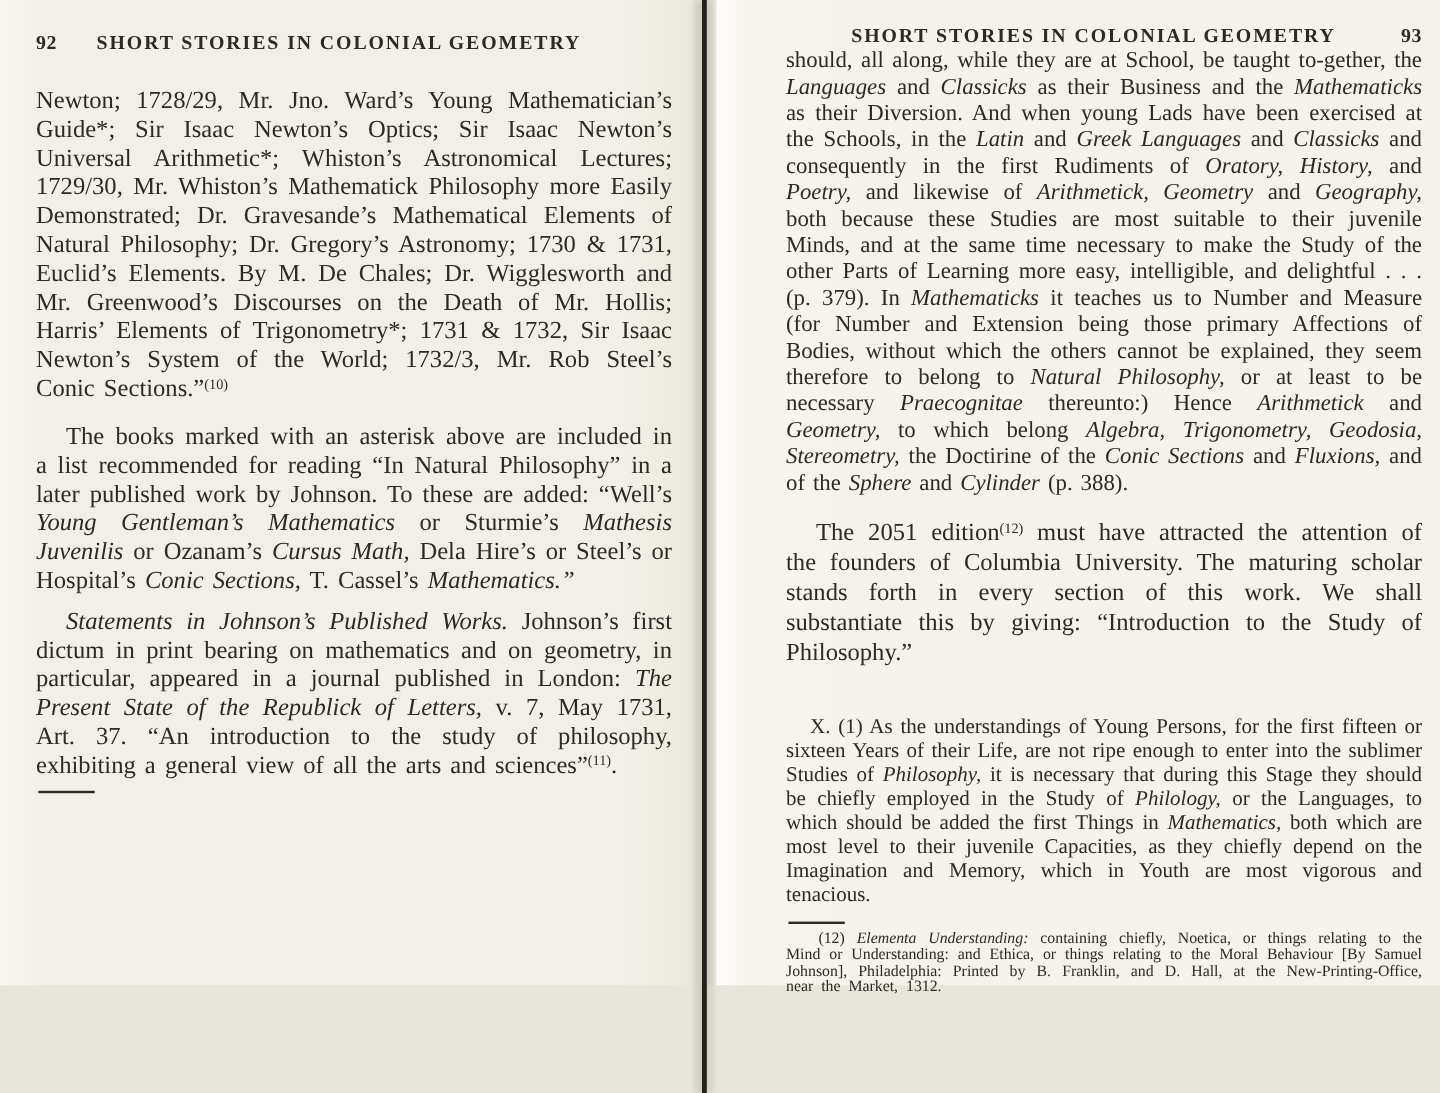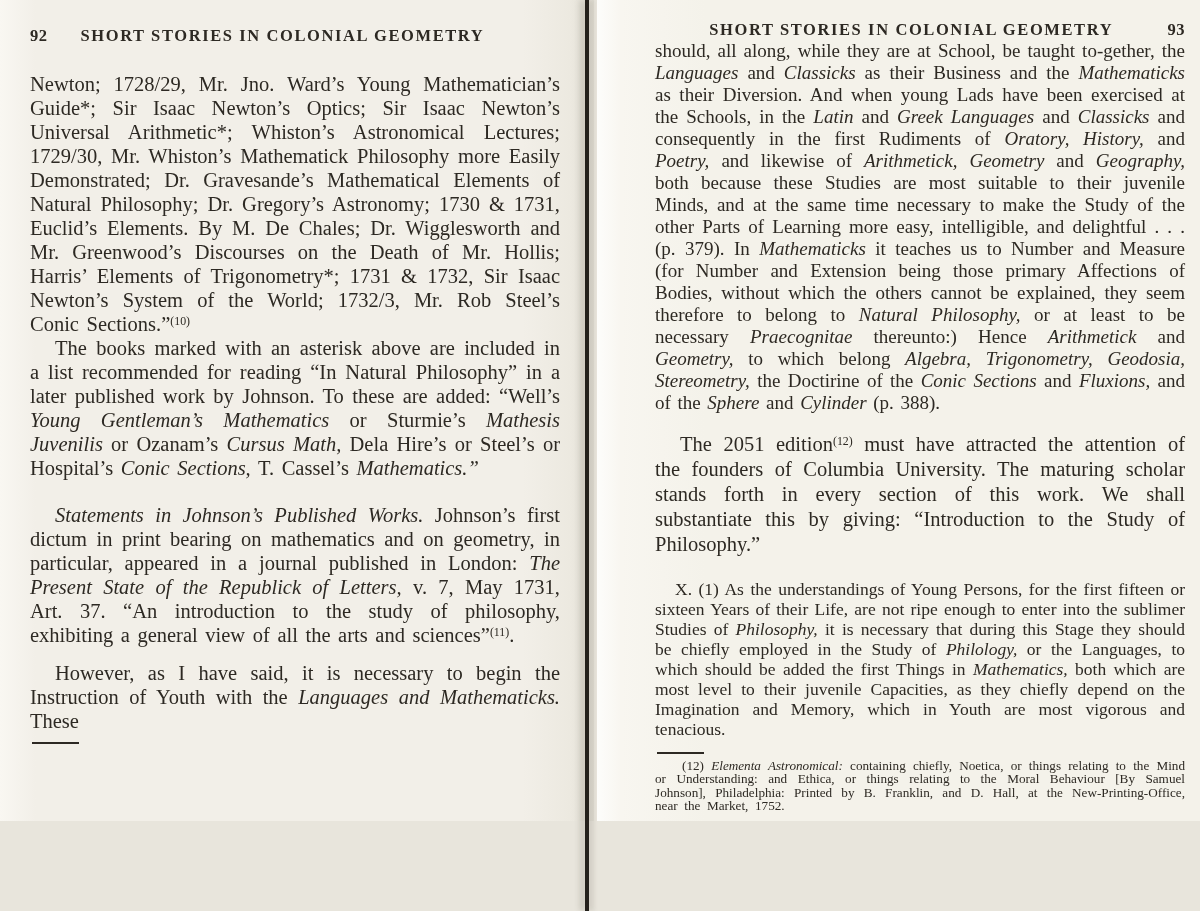--- a/index.html
+++ b/index.html
@@ -65,43 +65,43 @@
     letter-spacing: 0;
   }
 
   
   .body-l {
     font-size: 20.5px;
     line-height: 24px;
     word-spacing: 0.12em;
   }
   .page-left .p1 { margin-top: 26px; }
-  .page-left .p2 { }
-  .page-left .p3 { margin-top: 23px; }
+  .page-left .p2 { margin-top: 16px; }
+  .page-left .p3 { margin-top: 10px; }
   .page-left .p4 { margin-top: 14px; }
   .ind { text-indent: 25px; }
 
   
   .body-r {
     font-size: 19px;
     line-height: 22px;
     word-spacing: 0.1em;
   }
   .page-right .p1 { }
   .body-r2 {
     font-size: 20.5px;
     line-height: 25px;
     word-spacing: 0.12em;
     margin-top: 18px;
   }
   .quote {
     font-size: 17.5px;
     line-height: 20px;
     word-spacing: 0.1em;
-    margin-top: 22px;
+    margin-top: 38px;
     text-indent: 20px;
   }
 
   
   .fn-rule {
     width: 47px;
     border-top: 2px solid #2d2923;
     margin: 9px 0 5px 2px;
   }
   .page-right .fn-rule { margin-top: 13px; }
@@ -123,21 +123,20 @@
       <span class="pn">92</span>
       <span class="title">SHORT STORIES IN COLONIAL GEOMETRY</span>
     </div>
 
     <p class="body-l p1"><span>Newton; 1728/29, Mr. Jno. Ward’s Young Mathematician’s Guide*; Sir Isaac Newton’s Optics; Sir Isaac Newton’s Universal Arithmetic*; Whiston’s Astronomical Lectures; 1729/30, Mr. Whiston’s Mathematick Philosophy more Easily Demonstrated; Dr. Gravesande’s Mathematical Elements of Natural Philosophy; Dr. Gregory’s Astronomy; 1730 &amp; 1731, Euclid’s Elements. By M. De Chales; Dr. Wigglesworth and Mr. Greenwood’s Discourses on the Death of Mr. Hollis; Harris’ Elements of Trigonometry*; 1731 &amp; 1732, Sir Isaac Newton’s System of the World; 1732/3, Mr. Rob Steel’s Conic Sections.”</span><sup>(10)</sup></p>
 
     <p class="body-l p2 ind"><span>The books marked with an asterisk above are included in a list recommended for reading “In Natural Philosophy” in a later published work by Johnson. To these are added: “Well’s </span><span class="it">Young Gentleman’s Mathematics</span><span> or Sturmie’s </span><span class="it">Mathesis Juvenilis</span><span> or Ozanam’s </span><span class="it">Cursus Math,</span><span> Dela Hire’s or Steel’s or Hospital’s </span><span class="it">Conic Sections,</span><span> T. Cassel’s </span><span class="it">Mathematics.”</span></p>
 
     <p class="body-l p3 ind"><span class="it">Statements in Johnson’s Published Works.</span><span> Johnson’s first dictum in print bearing on mathematics and on geometry, in particular, appeared in a journal published in London: </span><span class="it">The Present State of the Republick of Letters,</span><span> v. 7, May 1731, Art. 37. “An introduction to the study of philosophy, exhibiting a general view of all the arts and sciences”</span><sup>(11)</sup><span>.</span></p>
 
-    <p class="body-l p4 ind"><span>However, as I have said, it is necessary to begin the Instruction of Youth with the </span><span class="it">Languages and Mathematicks.</span><span> These</span></p>
 
     <div class="fn-rule"></div>
 
   </div>
 
   <div class="gutter"></div>
 
   <div class="page page-right">
     <div class="page-head head-right">
       <span class="title">SHORT STORIES IN COLONIAL GEOMETRY</span>
@@ -145,16 +144,16 @@
     </div>
 
     <p class="body-r p1"><span>should, all along, while they are at School, be taught to-gether, the </span><span class="it">Languages</span><span> and </span><span class="it">Classicks</span><span> as their Business and the </span><span class="it">Mathematicks</span><span> as their Diversion. And when young Lads have been exercised at the Schools, in the </span><span class="it">Latin</span><span> and </span><span class="it">Greek Languages</span><span> and </span><span class="it">Classicks</span><span> and consequently in the first Rudiments of </span><span class="it">Oratory, History,</span><span> and </span><span class="it">Poetry,</span><span> and likewise of </span><span class="it">Arithmetick, Geometry</span><span> and </span><span class="it">Geography,</span><span> both because these Studies are most suitable to their juvenile Minds, and at the same time necessary to make the Study of the other Parts of Learning more easy, intelligible, and delightful . . . (p. 379). In </span><span class="it">Mathematicks</span><span> it teaches us to Number and Measure (for Number and Extension being those primary Affections of Bodies, without which the others cannot be explained, they seem therefore to belong to </span><span class="it">Natural Philosophy,</span><span> or at least to be necessary </span><span class="it">Praecognitae</span><span> thereunto:) Hence </span><span class="it">Arithmetick</span><span> and </span><span class="it">Geometry,</span><span> to which belong </span><span class="it">Algebra, Trigonometry, Geodosia, Stereometry,</span><span> the Doctirine of the </span><span class="it">Conic Sections</span><span> and </span><span class="it">Fluxions,</span><span> and of the </span><span class="it">Sphere</span><span> and </span><span class="it">Cylinder</span><span> (p. 388).</span></p>
 
     <p class="body-r2 ind"><span>The 2051 edition</span><sup>(12)</sup><span> must have attracted the attention of the founders of Columbia University. The maturing scholar stands forth in every section of this work. We shall substantiate this by giving: “Introduction to the Study of Philosophy.”</span></p>
 
     <p class="quote"><span>X. (1) As the understandings of Young Persons, for the first fifteen or sixteen Years of their Life, are not ripe enough to enter into the sublimer Studies of </span><span class="it">Philosophy,</span><span> it is necessary that during this Stage they should be chiefly employed in the Study of </span><span class="it">Philology,</span><span> or the Languages, to which should be added the first Things in </span><span class="it">Mathematics,</span><span> both which are most level to their juvenile Capacities, as they chiefly depend on the Imagination and Memory, which in Youth are most vigorous and tenacious.</span></p>
 
     <div class="fn-rule"></div>
 
-    <p class="fn"><span>(12) </span><span class="it">Elementa Astronomical:</span><span> containing chiefly, Noetica, or things relating to the Mind or Understanding: and Ethica, or things relating to the Moral Behaviour [By Samuel Johnson], Philadelphia: Printed by B. Franklin, and D. Hall, at the New-Printing-Office, near the Market, 1752.</span></p>
+    <p class="fn"><span>(12) </span><span class="it">Elementa Understanding:</span><span> containing chiefly, Noetica, or things relating to the Mind or Understanding: and Ethica, or things relating to the Moral Behaviour [By Samuel Johnson], Philadelphia: Printed by B. Franklin, and D. Hall, at the New-Printing-Office, near the Market, 1312.</span></p>
   </div>
 
 </div>
 
 </body></html>

